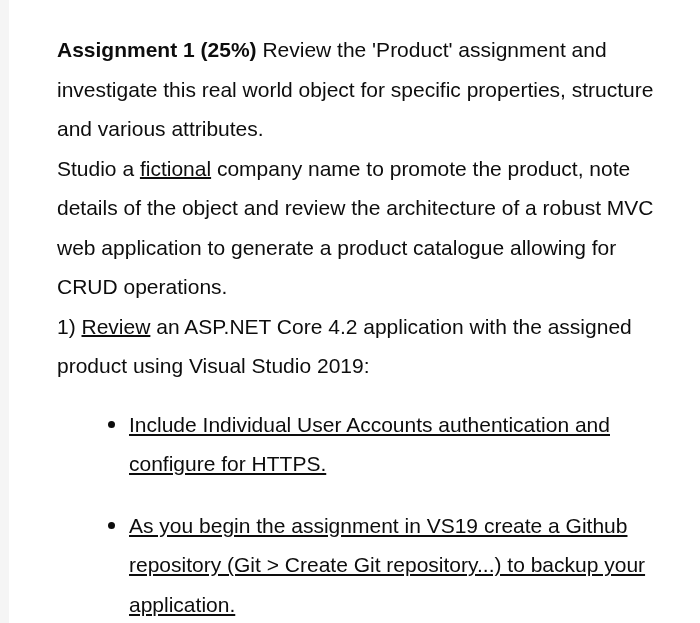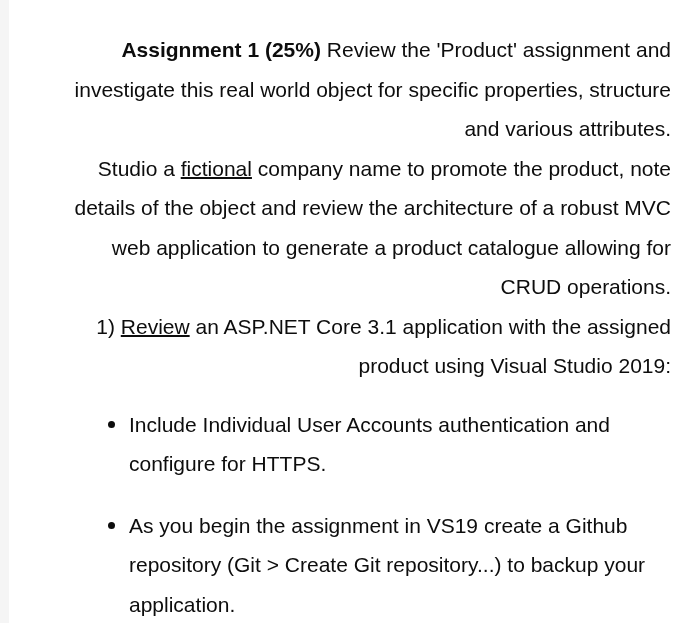--- a/index.html
+++ b/index.html
@@ -51,21 +51,21 @@
     width: 614px;
     color: #0d0d0d;
     font-size: 21px;
     line-height: 39.5px;
     letter-spacing: 0px;
   }
 
   .para {
     margin: 0;
     padding: 0;
-    text-align: right;
+    text-align: left;
   }
 
   .para-group {
     margin: 0 0 0 0;
   }
 
   b.strong {
     font-weight: bold;
   }
 
@@ -79,20 +79,21 @@
     padding: 0;
     position: relative;
   }
   .bullet-list .spacer-row {
     height: 19px;
   }
   .bullet-item {
     position: relative;
     padding-left: 72px;
     margin: 0;
+    text-decoration: underline;
   }
   .bullet-item + .bullet-item {
     margin-top: 22px;
   }
   .bullet-dot {
     position: absolute;
     left: 51px;
     top: 16px;
     width: 7px;
     height: 7px;
@@ -106,21 +107,21 @@
 <div class="left-gutter"></div>
 
 <div class="page">
 
   <div class="doc-body">
 
     <p class="para para-group"><b class="strong">Assignment 1 (25%)</b><span> Review the 'Product' assignment and investigate this real world object for specific properties, structure and various attributes.</span></p>
 
     <p class="para para-group"><span>Studio a </span><u class="underline">fictional</u><span> company name to promote the product, note details of the object and review the architecture of a robust MVC web application to generate a product catalogue allowing for CRUD operations.</span></p>
 
-    <p class="para para-group"><span>1) </span><u class="underline">Review</u><span> an ASP.NET Core 3.1 application with the assigned product using Visual Studio 2019:</span></p>
+    <p class="para para-group"><span>1) </span><u class="underline">Review</u><span> an ASP.NET Core 4.2 application with the assigned product using Visual Studio 2019:</span></p>
 
     <div class="bullet-list">
       <div class="spacer-row"></div>
 
       <div class="bullet-item">
         <span class="bullet-dot"></span>
         <span>Include Individual User Accounts authentication and configure for HTTPS.</span>
       </div>
 
       <div class="bullet-item">

